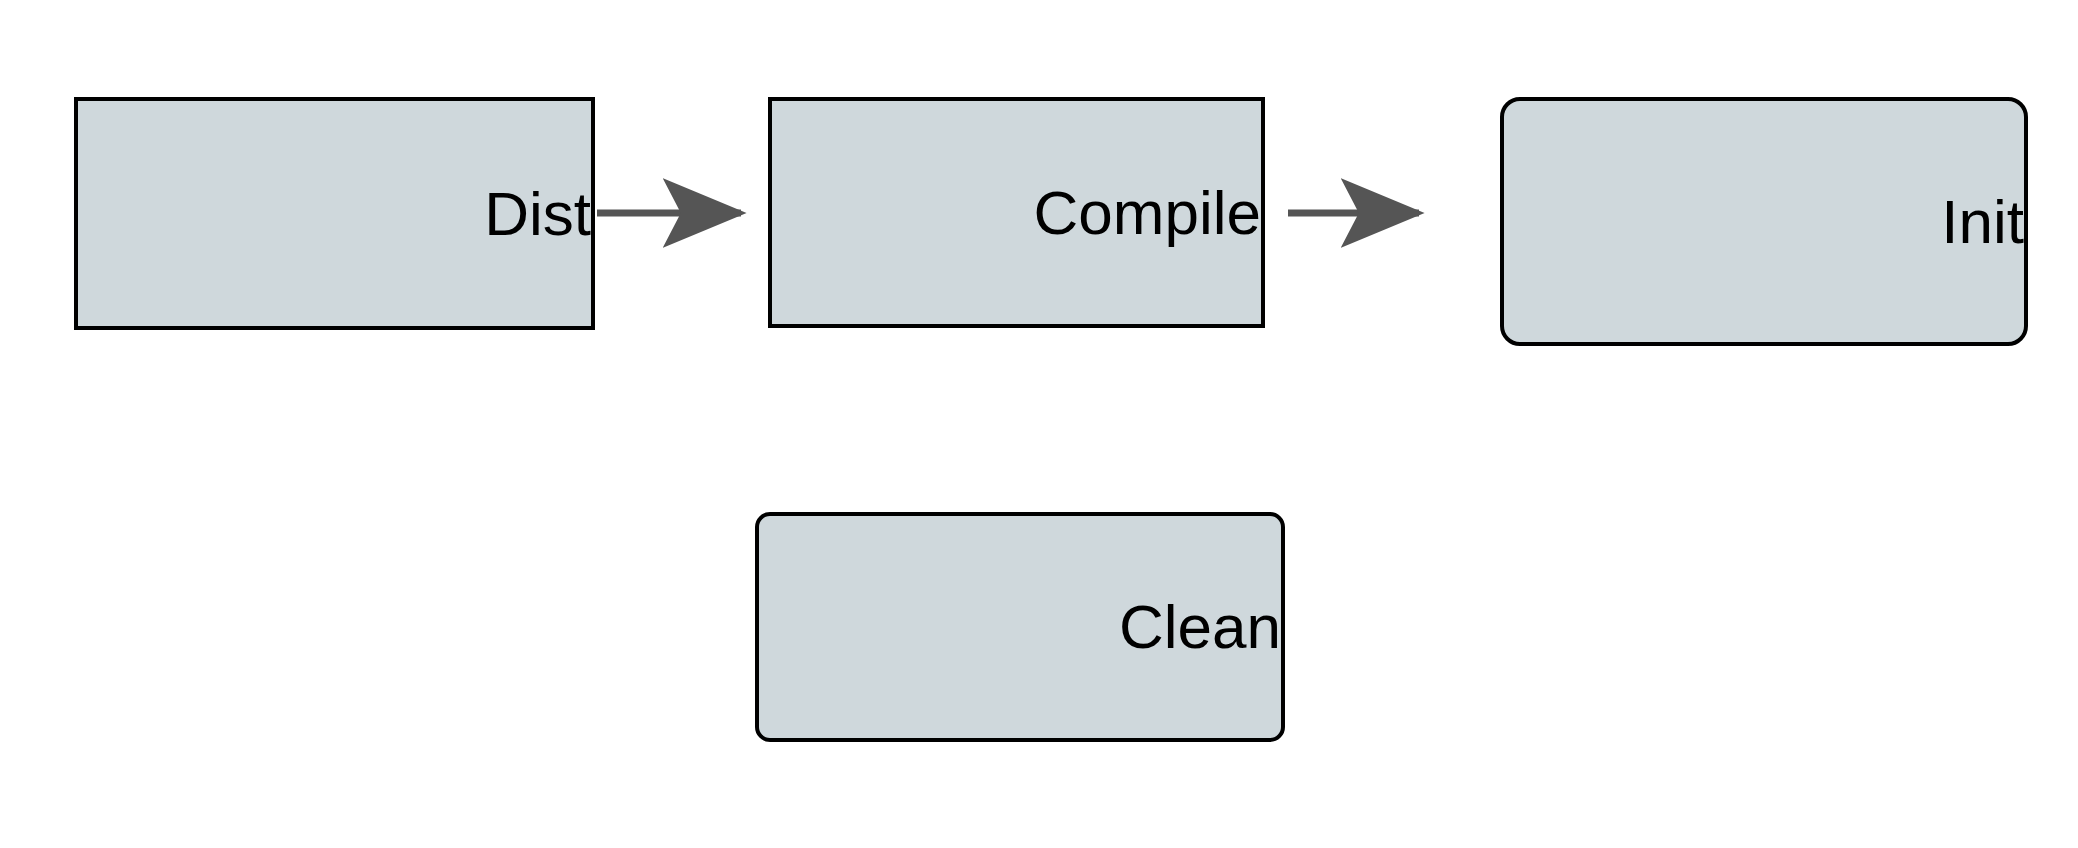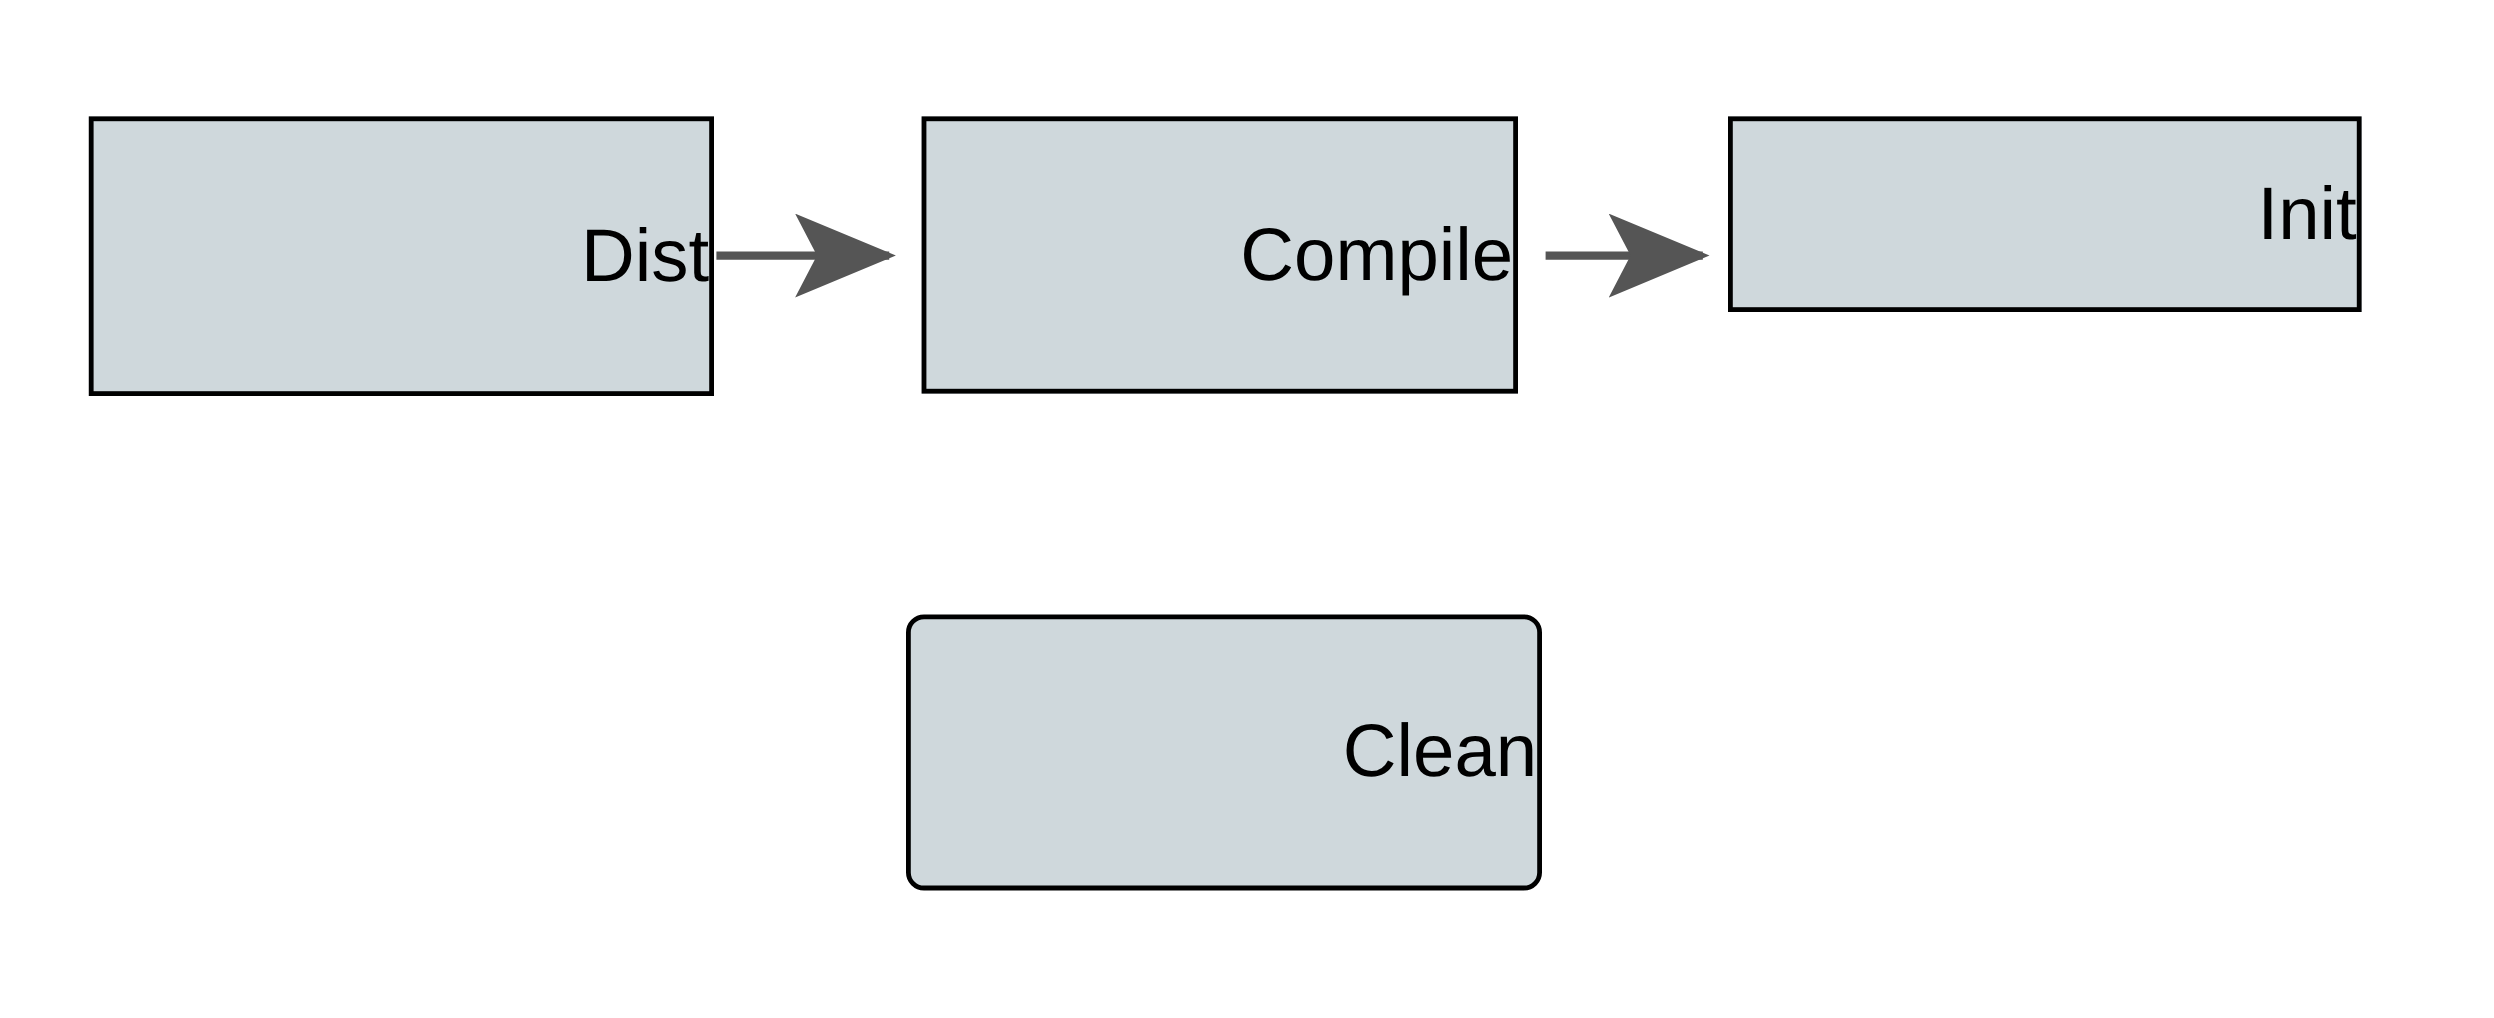--- a/index.html
+++ b/index.html
@@ -41,21 +41,21 @@
     left: 0;
     top: 0;
     width: 2078px;
     height: 848px;
     pointer-events: none;
     overflow: visible;
   }
   
   #node-dist    { left: 74px;   top: 97px;  width: 521px; height: 233px; }
   #node-compile { left: 755px;  top: 97px;  width: 497px; height: 231px; margin-left: 13px; }
-  #node-init    { left: 1440px; top: 97px;  width: 528px; height: 163px; }
+  #node-init    { left: 1500px; top: 97px;  width: 528px; height: 249px; border-radius: 20px; }
   #node-clean   { left: 755px;  top: 512px; width: 530px; height: 230px; border-radius: 15px; }
 </style>
 </head>
 <body>
 
 <div id="canvas">
 
   <svg class="edge-layer" viewBox="0 0 2078 848" width="2078" height="848" xmlns="http://www.w3.org/2000/svg">
     <defs>
       <marker id="arrowhead" markerWidth="12" markerHeight="10" refX="11.2" refY="5" orient="auto" markerUnits="strokeWidth">

